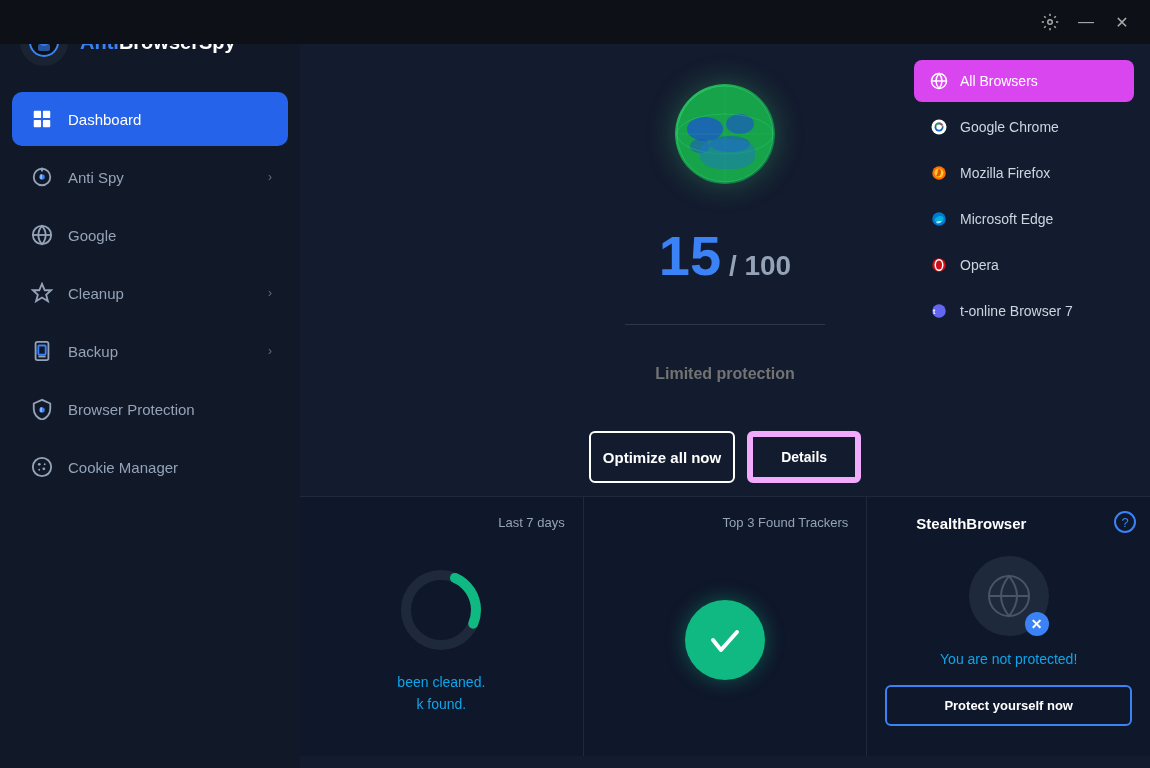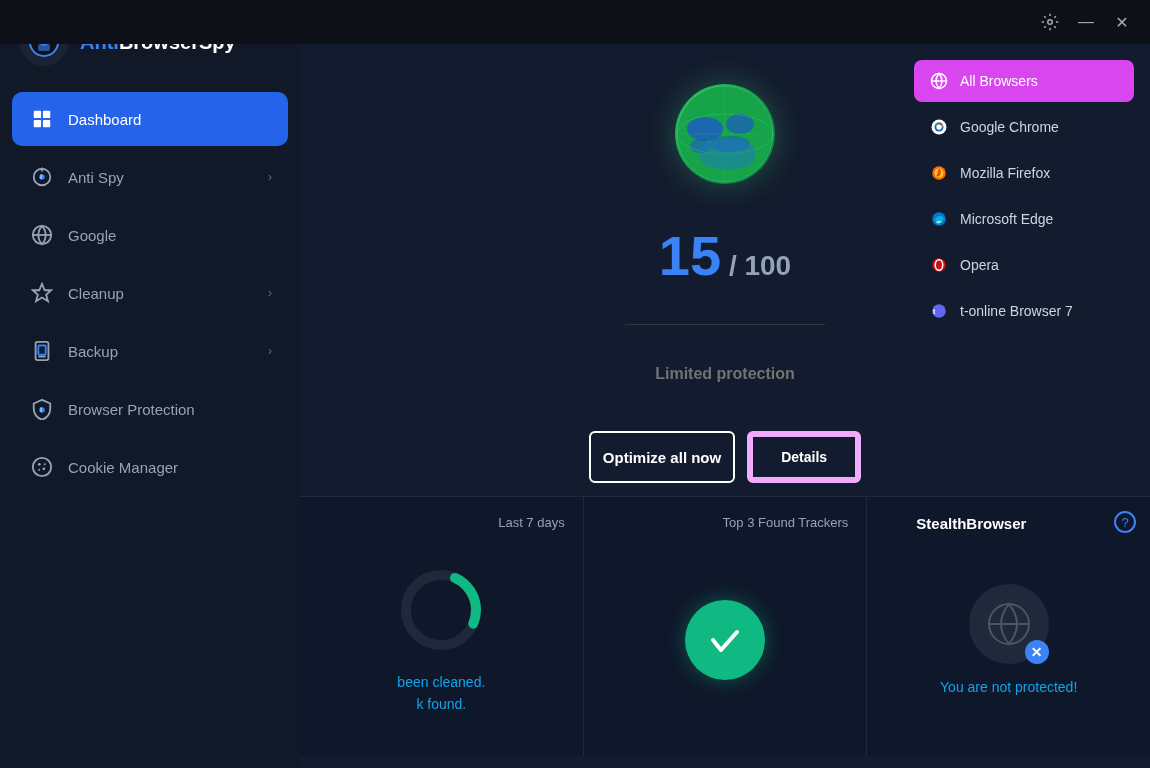--- a/index.html
+++ b/index.html
@@ -605,17 +605,18 @@
       <div class="card-center">
         <div class="stealth-icon-wrap">
           <svg width="48" height="48" viewBox="0 0 48 48" fill="none">
             <circle cx="24" cy="24" r="20" stroke="#4b5563" stroke-width="2" fill="none"></circle>
             <line x1="4" y1="24" x2="44" y2="24" stroke="#4b5563" stroke-width="2"></line>
             <path d="M24 4 Q32 14 32 24 Q32 34 24 44 Q16 34 16 24 Q16 14 24 4Z" stroke="#4b5563" stroke-width="2" fill="none"></path>
           </svg>
           <div class="stealth-x">✕</div>
         </div>
         <div class="card-status-text" style="margin-top:12px;">You are not protected!</div>
+        <button class="btn-protect">Protect yourself now</button>
       </div>
     </div>
 
   </div>
 </div>
 
 </body></html>

